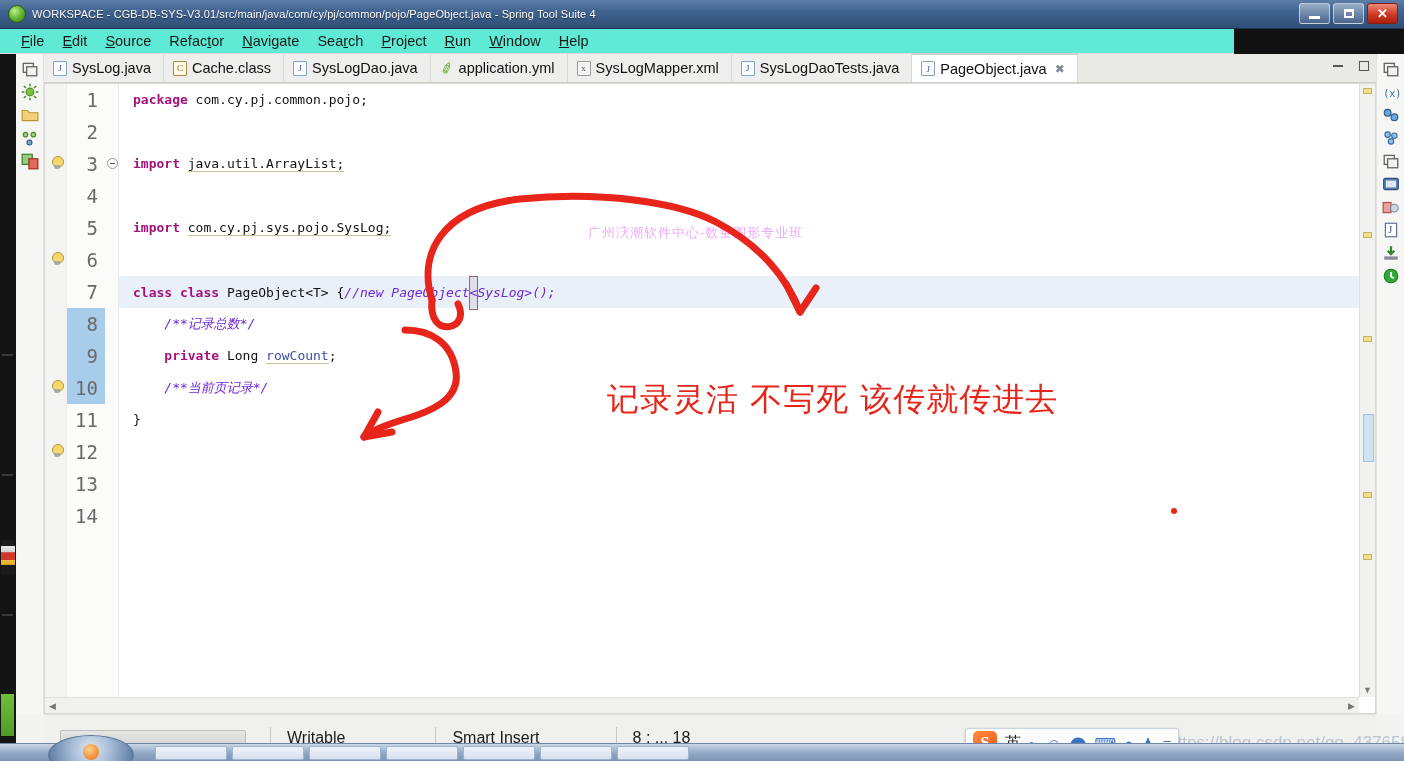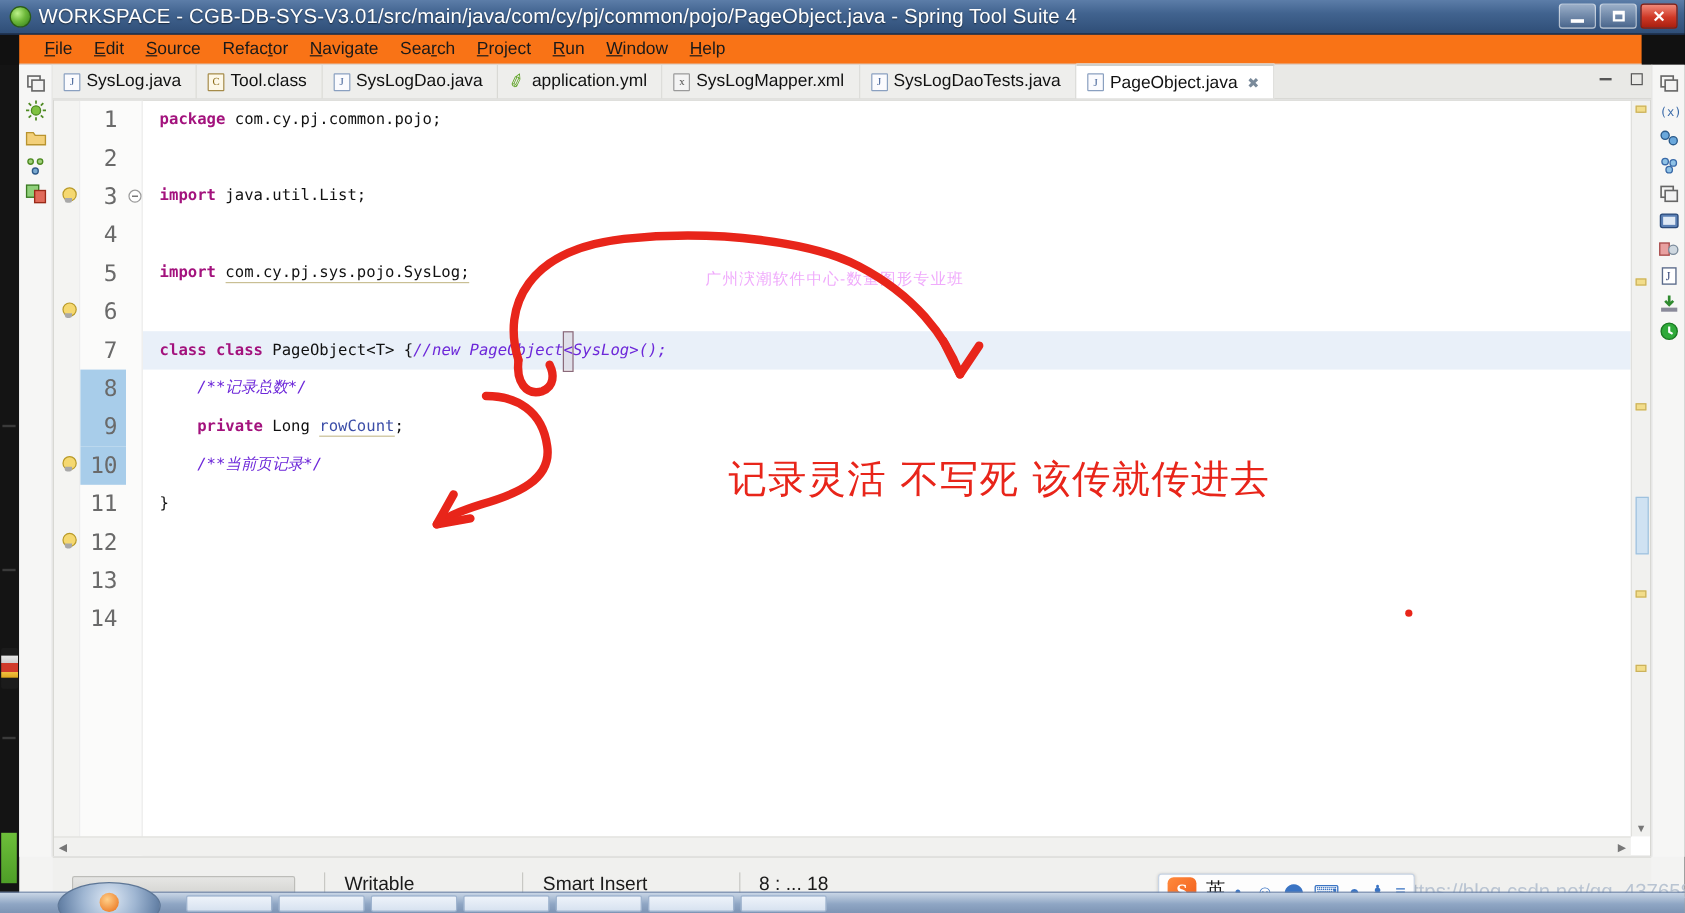--- a/index.html
+++ b/index.html
@@ -24,43 +24,43 @@
     border-bottom: 1px solid #1d3456;
   }
   .title-icon {
     width: 18px; height: 18px; margin-left: 8px; margin-right: 6px;
     border-radius: 50%;
     background: radial-gradient(circle at 35% 32%, #bdf28a 0%, #6db83a 45%, #2f7a18 100%);
     border: 1px solid #2a5c14;
     flex: 0 0 auto;
   }
   .title-text {
-    color: #ffffff; font-size: 17px; letter-spacing: .1px;
+    color: #ffffff; font-size: 11px; letter-spacing: .1px;
     text-shadow: 0 1px 1px rgba(0,0,0,.55);
     white-space: nowrap; overflow: hidden;
   }
   .win-buttons { position: absolute; right: 6px; top: 3px; display: flex; gap: 3px; }
   .win-btn {
     width: 31px; height: 21px; border-radius: 3px;
     border: 1px solid rgba(255,255,255,.55);
     background: linear-gradient(to bottom, rgba(255,255,255,.42), rgba(255,255,255,.10));
     display: flex; align-items: center; justify-content: center;
     color: #fff; font-size: 12px; line-height: 1;
   }
   .win-btn.close {
     background: linear-gradient(to bottom, #f08a7a, #cf3826 55%, #a81f0f);
     border-color: #8a1c0c; font-weight: bold; font-size: 13px;
   }
   .min-glyph { display:block; width: 11px; height: 3px; background: #fff; margin-top: 7px; }
   .max-glyph { display:block; width: 10px; height: 9px; border: 2px solid #fff; border-top-width: 3px; }
 
   
   .menubar {
-    position: absolute; left: 16px; top: 29px; width: 1352px; height: 25px;
-    background: #f97316;
+    position: absolute; left: 0; top: 29px; width: 1234px; height: 25px;
+    background: #5eead4;
     display: flex; align-items: center; padding-left: 12px;
     border-bottom: 1px solid #d9d9d9;
   }
   .menu-item {
     font-size: 14.5px; color: #1a1a1a; padding: 2px 9px; white-space: nowrap;
   }
   .menu-item u { text-decoration: underline; }
 
   
   .left-rail {
@@ -418,21 +418,21 @@
       </svg>
     </div>
 
     <div class="tabbar" id="tabbar">
       <div class="tab">
           <span class="tab-ico ">J</span>
           <span>SysLog.java</span>
         </div>
         <div class="tab">
           <span class="tab-ico cls">C</span>
-          <span>Tool.class</span>
+          <span>Cache.class</span>
         </div>
         <div class="tab">
           <span class="tab-ico ">J</span>
           <span>SysLogDao.java</span>
         </div>
         <div class="tab">
           <span class="tab-ico yml">✐</span>
           <span>application.yml</span>
         </div>
         <div class="tab">
@@ -513,21 +513,21 @@
           <div class="gm"></div>
           <div class="gm"></div>
           <div class="gm"></div>
           <div class="gm"></div>
           <div class="gm"></div>
           <div class="gm"></div>
         </div>
       <div class="code-area" id="code-area">
           <div class="code-line"><span class="kw">package</span><span class="plain"> com.cy.pj.common.pojo;</span></div>
           <div class="code-line">&nbsp;</div>
-          <div class="code-line"><span class="kw">import</span><span class="plain"> java.util.List;</span></div>
+          <div class="code-line"><span class="kw">import</span><span class="plain"> </span><span class="lnk">java.util.ArrayList;</span></div>
           <div class="code-line">&nbsp;</div>
           <div class="code-line"><span class="kw">import</span><span class="plain"> </span><span class="lnk">com.cy.pj.sys.pojo.SysLog;</span></div>
           <div class="code-line">&nbsp;</div>
           <div class="code-line current"><span class="kw">class</span><span class="plain"> </span><span class="kw">class</span><span class="plain"> PageObject&lt;T&gt; {</span><span class="cmt">//new PageObject</span><span class="cmt cursor-box">&lt;</span><span class="cmt">SysLog&gt;();</span></div>
           <div class="code-line"><span class="cmt">    /**记录总数*/</span></div>
           <div class="code-line"><span class="plain">    </span><span class="kw">private</span><span class="plain"> Long </span><span class="fld lnk">rowCount</span><span class="plain">;</span></div>
           <div class="code-line"><span class="cmt">    /**当前页记录*/</span></div>
           <div class="code-line"><span class="plain">}</span></div>
           <div class="code-line">&nbsp;</div>
         </div>

